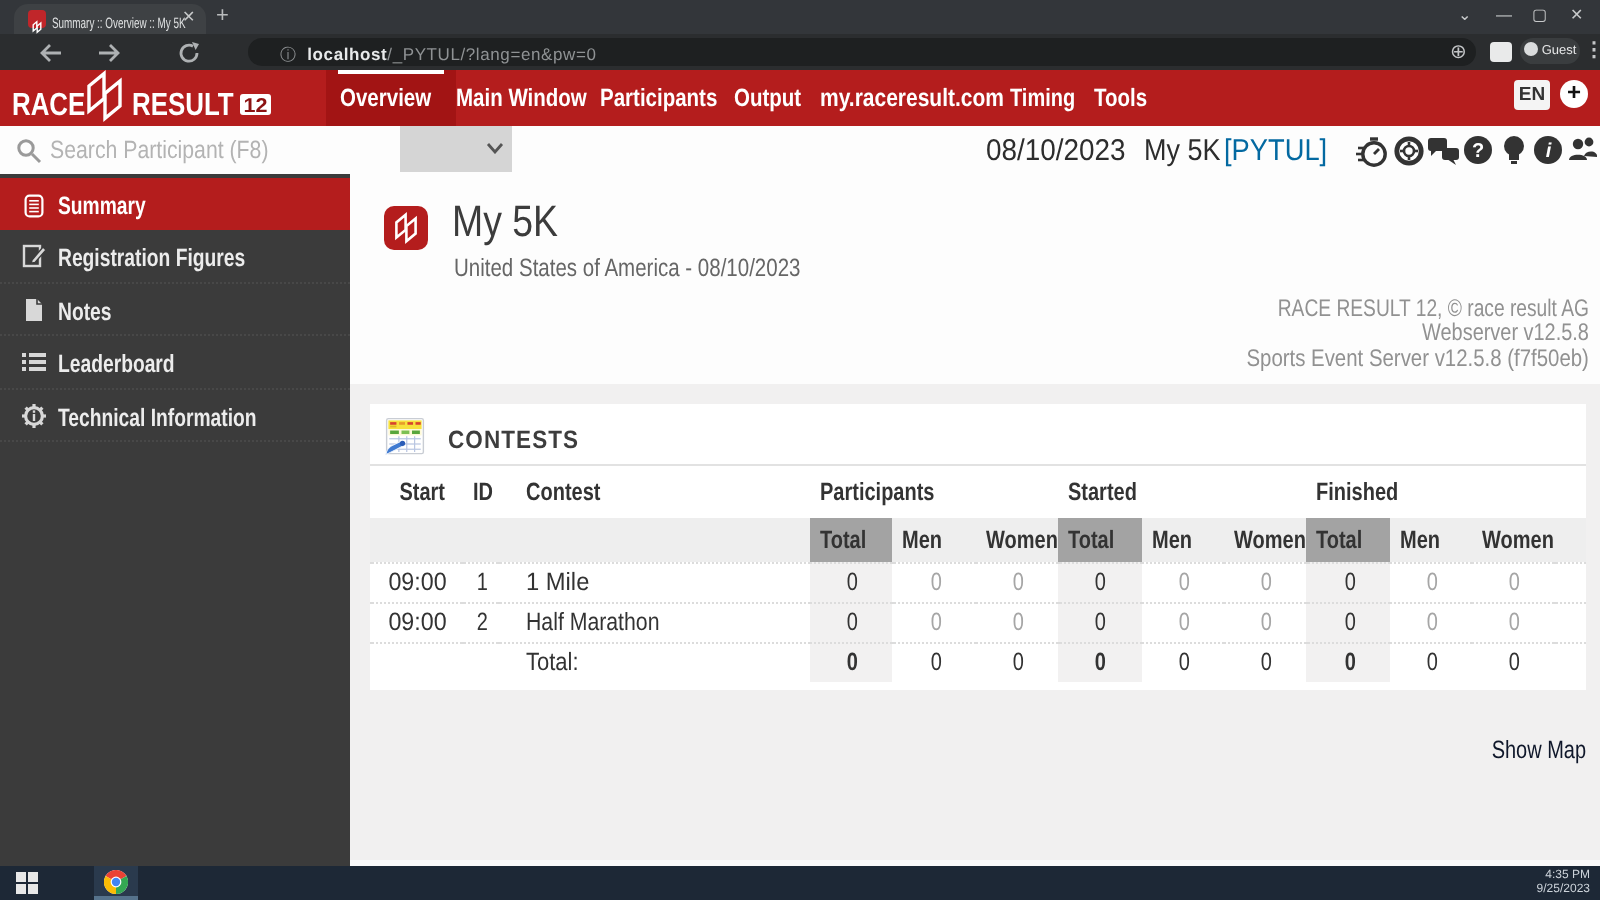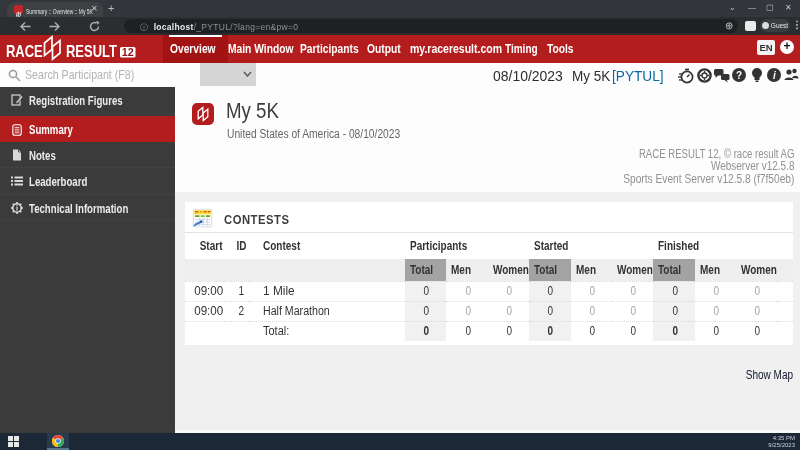--- a/index.html
+++ b/index.html
@@ -177,38 +177,38 @@
     </svg>
   <svg style="position:absolute;left:784px;top:5px;" width="15" height="14" viewBox="0 0 15 14">
       <circle cx="5" cy="4" r="2.6" fill="#333"></circle>
       <path d="M0.5 12 C0.5 8.5 9.5 8.5 9.5 12 Z" fill="#333"></path>
       <circle cx="10.5" cy="3" r="2.2" fill="#333"></circle>
       <path d="M8 10 C9 6.8 15 7.2 14.5 10.5 Z" fill="#333"></path>
     </svg>
 </div>
 
 <div id="sidebar">
-  <div class="sbitem">
-    <svg class="ico" viewBox="0 0 12 12">
-        <rect x="1" y="1" width="8" height="10" fill="none" stroke="#d8d8d8" stroke-width="1.2"></rect>
-        <path d="M5 8 L10.5 1.5 L12 3 L6.5 9.2 L4.6 9.6 Z" fill="#d8d8d8" stroke="#3b3b3b" stroke-width="0.7"></path>
-      </svg>
-    <div class="lbl"><span class="cx">Registration Figures</span></div>
-  </div>
   <div class="sbitem active" style="height:26px; margin-top:2px;">
     <svg class="ico" viewBox="0 0 12 12" style="top:8px;">
         <rect x="1.8" y="0.8" width="8.4" height="10.4" rx="2" fill="none" stroke="#fff" stroke-width="1.1"></rect>
         <g stroke="#fff" stroke-width="0.8">
           <line x1="3.6" y1="3.4" x2="8.4" y2="3.4"></line>
           <line x1="3.6" y1="5.2" x2="8.4" y2="5.2"></line>
           <line x1="3.6" y1="7" x2="8.4" y2="7"></line>
           <line x1="3.6" y1="8.8" x2="8.4" y2="8.8"></line>
         </g>
       </svg>
     <div class="lbl" style="color:#fff;"><span class="cx">Summary</span></div>
+  </div>
+  <div class="sbitem">
+    <svg class="ico" viewBox="0 0 12 12">
+        <rect x="1" y="1" width="8" height="10" fill="none" stroke="#d8d8d8" stroke-width="1.2"></rect>
+        <path d="M5 8 L10.5 1.5 L12 3 L6.5 9.2 L4.6 9.6 Z" fill="#d8d8d8" stroke="#3b3b3b" stroke-width="0.7"></path>
+      </svg>
+    <div class="lbl"><span class="cx">Registration Figures</span></div>
   </div>
   <div class="sbitem">
     <svg class="ico" viewBox="0 0 12 12">
         <path d="M2 0.5 L7.5 0.5 L10 3 L10 11.5 L2 11.5 Z" fill="#d8d8d8"></path>
         <path d="M7.5 0.5 L7.5 3 L10 3" fill="none" stroke="#3b3b3b" stroke-width="0.8"></path>
       </svg>
     <div class="lbl"><span class="cx">Notes</span></div>
   </div>
   <div class="sbitem">
     <svg class="ico" viewBox="0 0 12 12">

